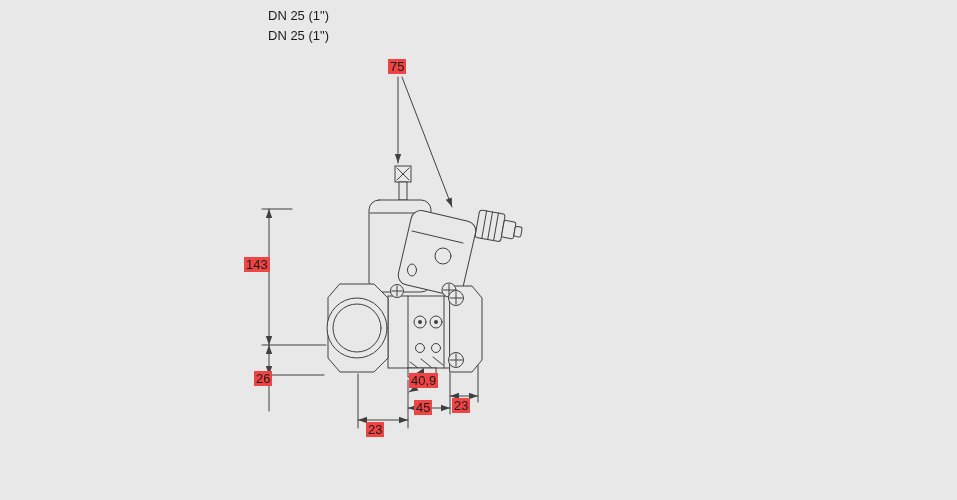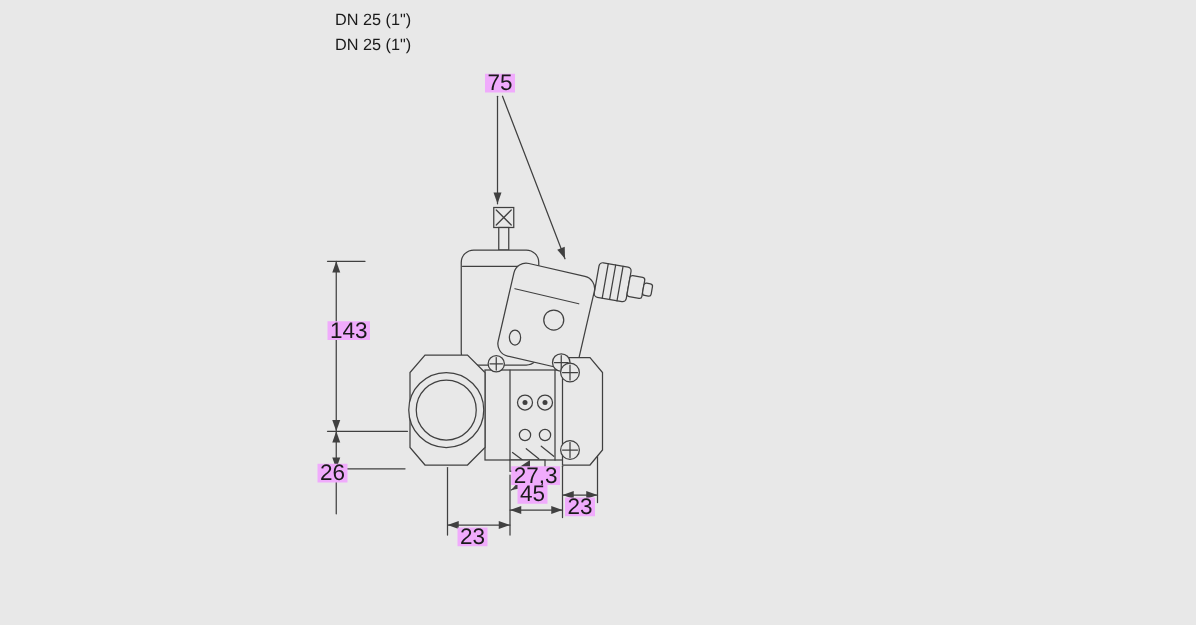--- a/index.html
+++ b/index.html
@@ -7,25 +7,25 @@
   body {
     background: #e8e8e8;
     font-family: "Liberation Sans", sans-serif;
     position: relative;
     overflow: hidden;
   }
   .stage { position: absolute; inset: 0; width: 957px; height: 500px; }
   .stage svg { position: absolute; top: 0; left: 0; }
   .dim-label {
     position: absolute;
-    font-size: 18px;
+    font-size: 13px;
     line-height: 15px;
     color: #1a1a1a;
     white-space: nowrap;
-    background: #f0abfc;
+    background: #ef4444;
     padding: 0 2px;
   }
   .dn-label {
     position: absolute;
     font-size: 13px;
     line-height: 15px;
     color: #1a1a1a;
     white-space: nowrap;
   }
 </style>
@@ -154,25 +154,25 @@
       </g>
 
     </g>
   </svg>
 
   <div class="dn-label" style="left:268px; top:8px;">DN 25 (1")</div>
   <div class="dn-label" style="left:268px; top:28px;">DN 25 (1")</div>
 
   <div class="dim-label" style="left:388px; top:59px;">75</div>
 
-  <div class="dim-label" style="left:262px; top:257px;">143</div>
+  <div class="dim-label" style="left:244px; top:257px;">143</div>
 
   <div class="dim-label" style="left:254px; top:371px;">26</div>
 
-  <div class="dim-label" style="left:409px; top:373px;">27,3</div>
+  <div class="dim-label" style="left:409px; top:373px;">40,9</div>
 
   <div class="dim-label" style="left:366px; top:422px;">23</div>
 
-  <div class="dim-label" style="left:414px; top:388px;">45</div>
+  <div class="dim-label" style="left:414px; top:400px;">45</div>
 
   <div class="dim-label" style="left:452px; top:398px;">23</div>
 
 </div>
 
 </body></html>

